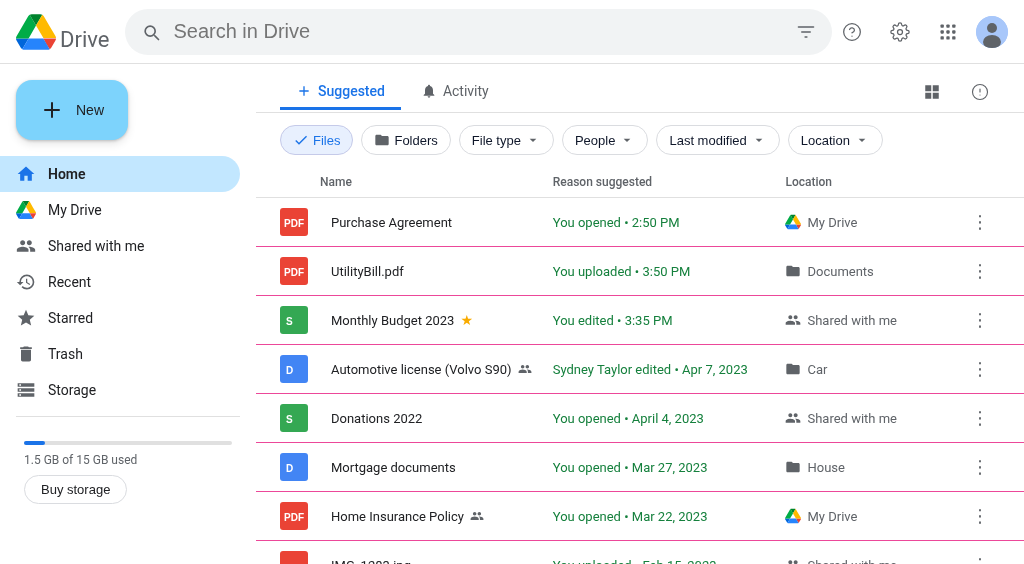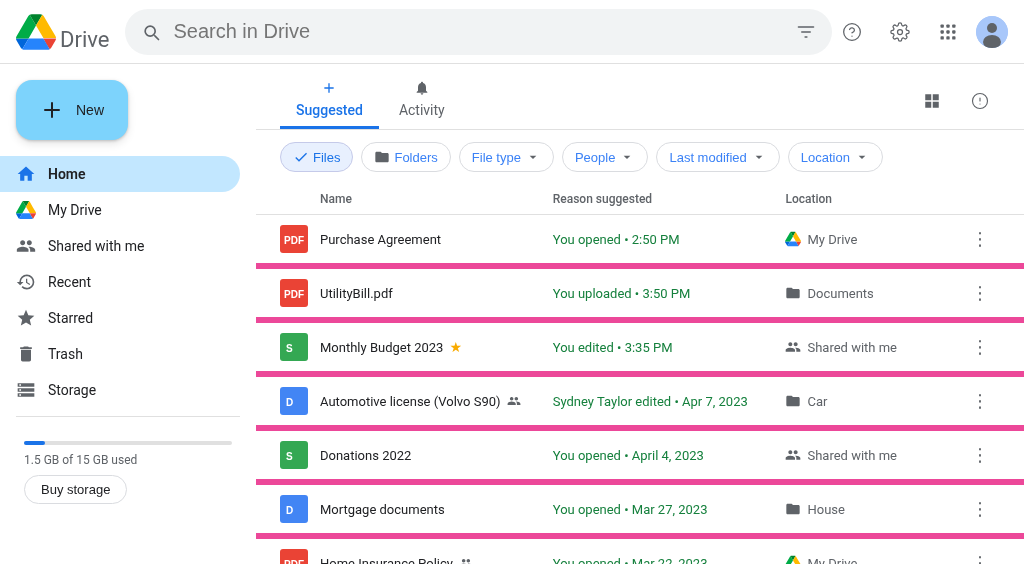--- a/index.html
+++ b/index.html
@@ -31,42 +31,42 @@
     .storage-bar-bg { background: #e0e0e0; border-radius: 4px; height: 4px; margin: 8px 0; }
     .storage-bar-fill { background: #1a73e8; height: 4px; border-radius: 4px; width: 10%; }
     .storage-text { font-size: 12px; color: #5f6368; }
     .buy-storage-btn { margin-top: 8px; border: 1px solid #dadce0; border-radius: 16px; padding: 6px 16px; background: transparent; cursor: pointer; font-size: 13px; color: #202124; }
 
     
     .main { flex: 1; overflow: hidden; display: flex; flex-direction: column; }
 
     
     .view-tabs { display: flex; align-items: center; padding: 8px 24px 0; border-bottom: 1px solid #e0e0e0; gap: 4px; }
-    .view-tab { display: flex; align-items: center; gap: 6px; padding: 8px 16px; cursor: pointer; font-size: 14px; color: #5f6368; border-bottom: 3px solid transparent; text-decoration: none; flex-direction: column; }
+    .view-tab { display: flex; align-items: center; gap: 6px; padding: 8px 16px; cursor: pointer; font-size: 14px; color: #5f6368; border-bottom: 3px solid transparent; text-decoration: none; }
     .view-tab.active { color: #1a73e8; border-bottom: 3px solid #1a73e8; font-weight: 500; }
     .view-tab-right { margin-left: auto; display: flex; gap: 8px; }
 
     
     .filter-bar { display: flex; align-items: center; gap: 8px; padding: 12px 24px; flex-wrap: wrap; }
-    .filter-chip { display: flex; align-items: center; gap: 4px; border: 1px solid #dadce0; border-radius: 16px; padding: 6px 12px; cursor: pointer; font-size: 13px; background: transparent; color: #3b82f6; }
+    .filter-chip { display: flex; align-items: center; gap: 4px; border: 1px solid #dadce0; border-radius: 16px; padding: 6px 12px; cursor: pointer; font-size: 13px; background: transparent; color: #0f172a; }
     .filter-chip.active { background: #e8f0fe; border-color: #c5cae9; color: #1a73e8; }
     .filter-chip svg { width: 16px; height: 16px; }
 
     
     .file-list { flex: 1; overflow-y: auto; }
     .file-list-header { display: flex; align-items: center; padding: 8px 24px; border-bottom: 1px solid #e0e0e0; font-size: 12px; color: #5f6368; font-weight: 500; }
     .col-name { flex: 2; }
     .col-reason { flex: 2; }
     .col-location { flex: 1.5; }
     .col-actions { width: 40px; }
 
-    .file-row { display: flex; align-items: center; padding: 8px 24px; border-bottom: 6px solid #ec4899; cursor: pointer; }
+    .file-row { display: flex; align-items: center; padding: 8px 24px; border-bottom: 1px solid #ec4899; cursor: pointer; }
     .file-icon { width: 28px; height: 28px; margin-right: 12px; display: flex; align-items: center; justify-content: center; flex-shrink: 0; }
     .file-name-cell { flex: 2; display: flex; align-items: center; gap: 6px; font-size: 13px; overflow: hidden; }
-    .file-name { white-space: nowrap; overflow: hidden; text-overflow: ellipsis; }
+    .file-name { white-space: nowrap; overflow: hidden; text-overflow: ellipsis; margin-left: 11px; }
     .col-reason-cell { flex: 2; font-size: 13px; color: #15803d; }
     .col-location-cell { flex: 1.5; display: flex; align-items: center; gap: 6px; font-size: 13px; color: #5f6368; }
     .col-actions-cell { width: 40px; display: flex; align-items: center; justify-content: center; }
     .more-btn { background: transparent; border: none; cursor: pointer; color: #5f6368; font-size: 18px; border-radius: 50%; width: 32px; height: 32px; display: flex; align-items: center; justify-content: center; }
 
     
     svg { flex-shrink: 0; }
   </style>
 </head>
 <body>

